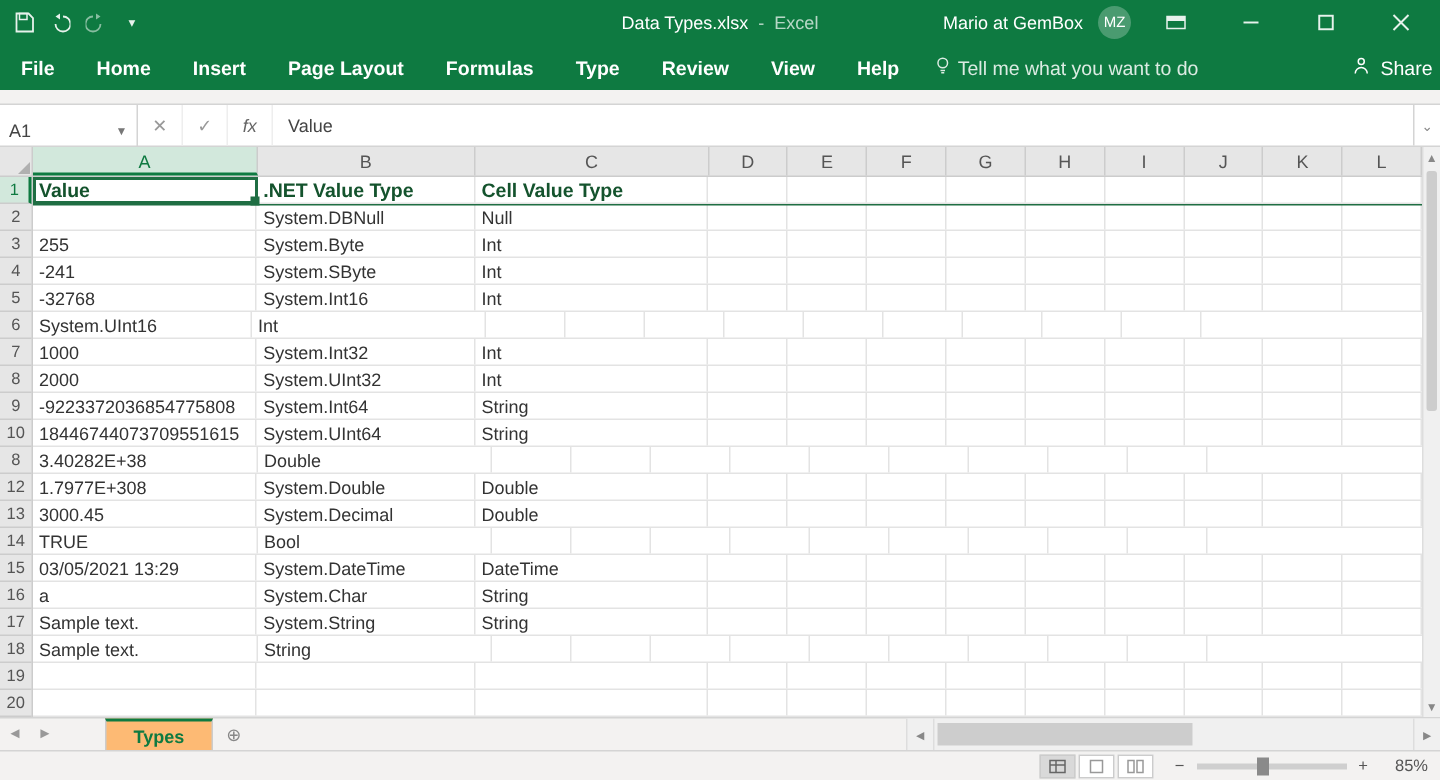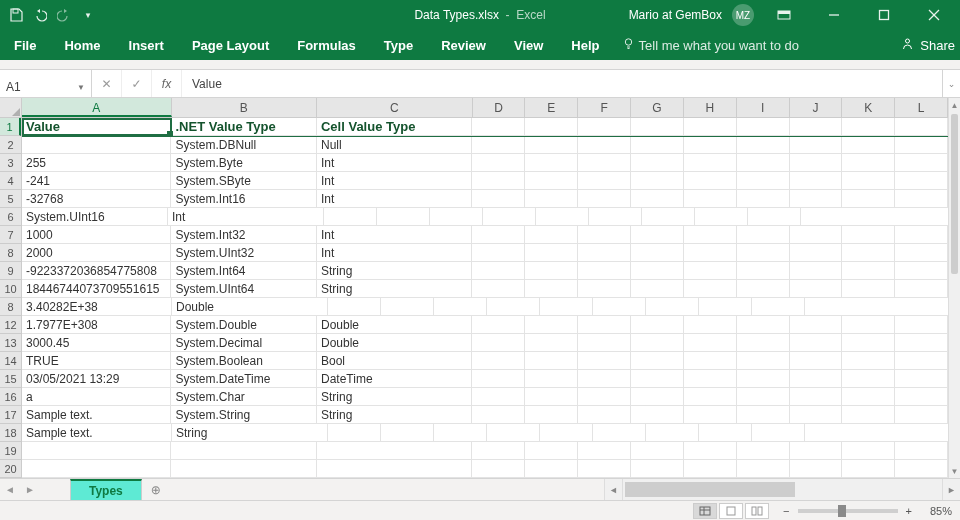--- a/index.html
+++ b/index.html
@@ -62,21 +62,21 @@
   .hdr-underline { position:absolute; left:22px; top:38px; right:12px; height:0; border-top:1.5px solid #1f6e43; }
 
   .vscroll { position: absolute; right: 0; top: 0; bottom: 0; width: 12px; background: #f0f0f0; border-left: 1px solid #ddd; }
   .vscroll .up, .vscroll .dn { height: 14px; display:flex; align-items:center; justify-content:center; font-size:8px; color:#888; }
   .vscroll .dn { position:absolute; bottom:0; width:100%; }
   .vscroll .thumb { position:absolute; left:2px; right:2px; top:16px; height:160px; background:#cdcdcd; border-radius:2px; }
 
   
   .tabs { height: 22px; background: #f3f2f1; border-top: 1px solid #d4d4d4; display: flex; align-items: center; font-size: 12px; }
   .tabs .nav { width: 20px; text-align: center; color: #999; font-size: 10px; }
-  .tabs .tab { padding: 0 18px; height: 100%; display:flex; align-items:center; background:#5eead4; border:1px solid #ccc; border-bottom:none; color:#0e7a41; font-weight:bold; border-top:2px solid #0e7a41; }
+  .tabs .tab { padding: 0 18px; height: 100%; display:flex; align-items:center; background:#fdba74; border:1px solid #ccc; border-bottom:none; color:#0e7a41; font-weight:bold; border-top:2px solid #0e7a41; }
   .tabs .add { width: 28px; text-align: center; color: #888; }
   .tabs .hscroll { margin-left:auto; display:flex; align-items:center; height:100%; }
   .tabs .hscroll .lt, .tabs .hscroll .rt { width:18px; text-align:center; font-size:9px; color:#888; background:#f0f0f0; border-left:1px solid #ddd; height:100%; line-height:22px; }
   .tabs .hscroll .track { width:320px; height:100%; background:#f0f0f0; border-left:1px solid #ddd; position:relative; }
   .tabs .hscroll .thumb { position:absolute; left:2px; top:3px; bottom:3px; width:170px; background:#cdcdcd; }
 
   
   .status { height: 20px; background: #f3f2f1; border-top:1px solid #d4d4d4; display:flex; align-items:center; font-size:11px; color:#555; padding: 0 8px; }
   .status .views { margin-left:auto; display:flex; gap:2px; }
   .status .vb { width:24px; height:16px; border:1px solid #ccc; background:#fff; display:flex; align-items:center; justify-content:center; }
@@ -399,21 +399,20 @@
         <div class="cell col-narrow"></div>
         <div class="cell col-narrow"></div>
         <div class="cell col-narrow"></div>
         <div class="cell col-narrow"></div>
         <div class="cell col-narrow"></div>
         <div class="cell col-narrow"></div>
         <div class="cell col-narrow"></div>
       </div>
       <div class="row">
         <div class="cell col-A r">TRUE</div>
-        <div class="cell col-B">System.Boolean</div>
         <div class="cell col-C">Bool</div>
         <div class="cell col-narrow"></div>
         <div class="cell col-narrow"></div>
         <div class="cell col-narrow"></div>
         <div class="cell col-narrow"></div>
         <div class="cell col-narrow"></div>
         <div class="cell col-narrow"></div>
         <div class="cell col-narrow"></div>
         <div class="cell col-narrow"></div>
         <div class="cell col-narrow"></div>

